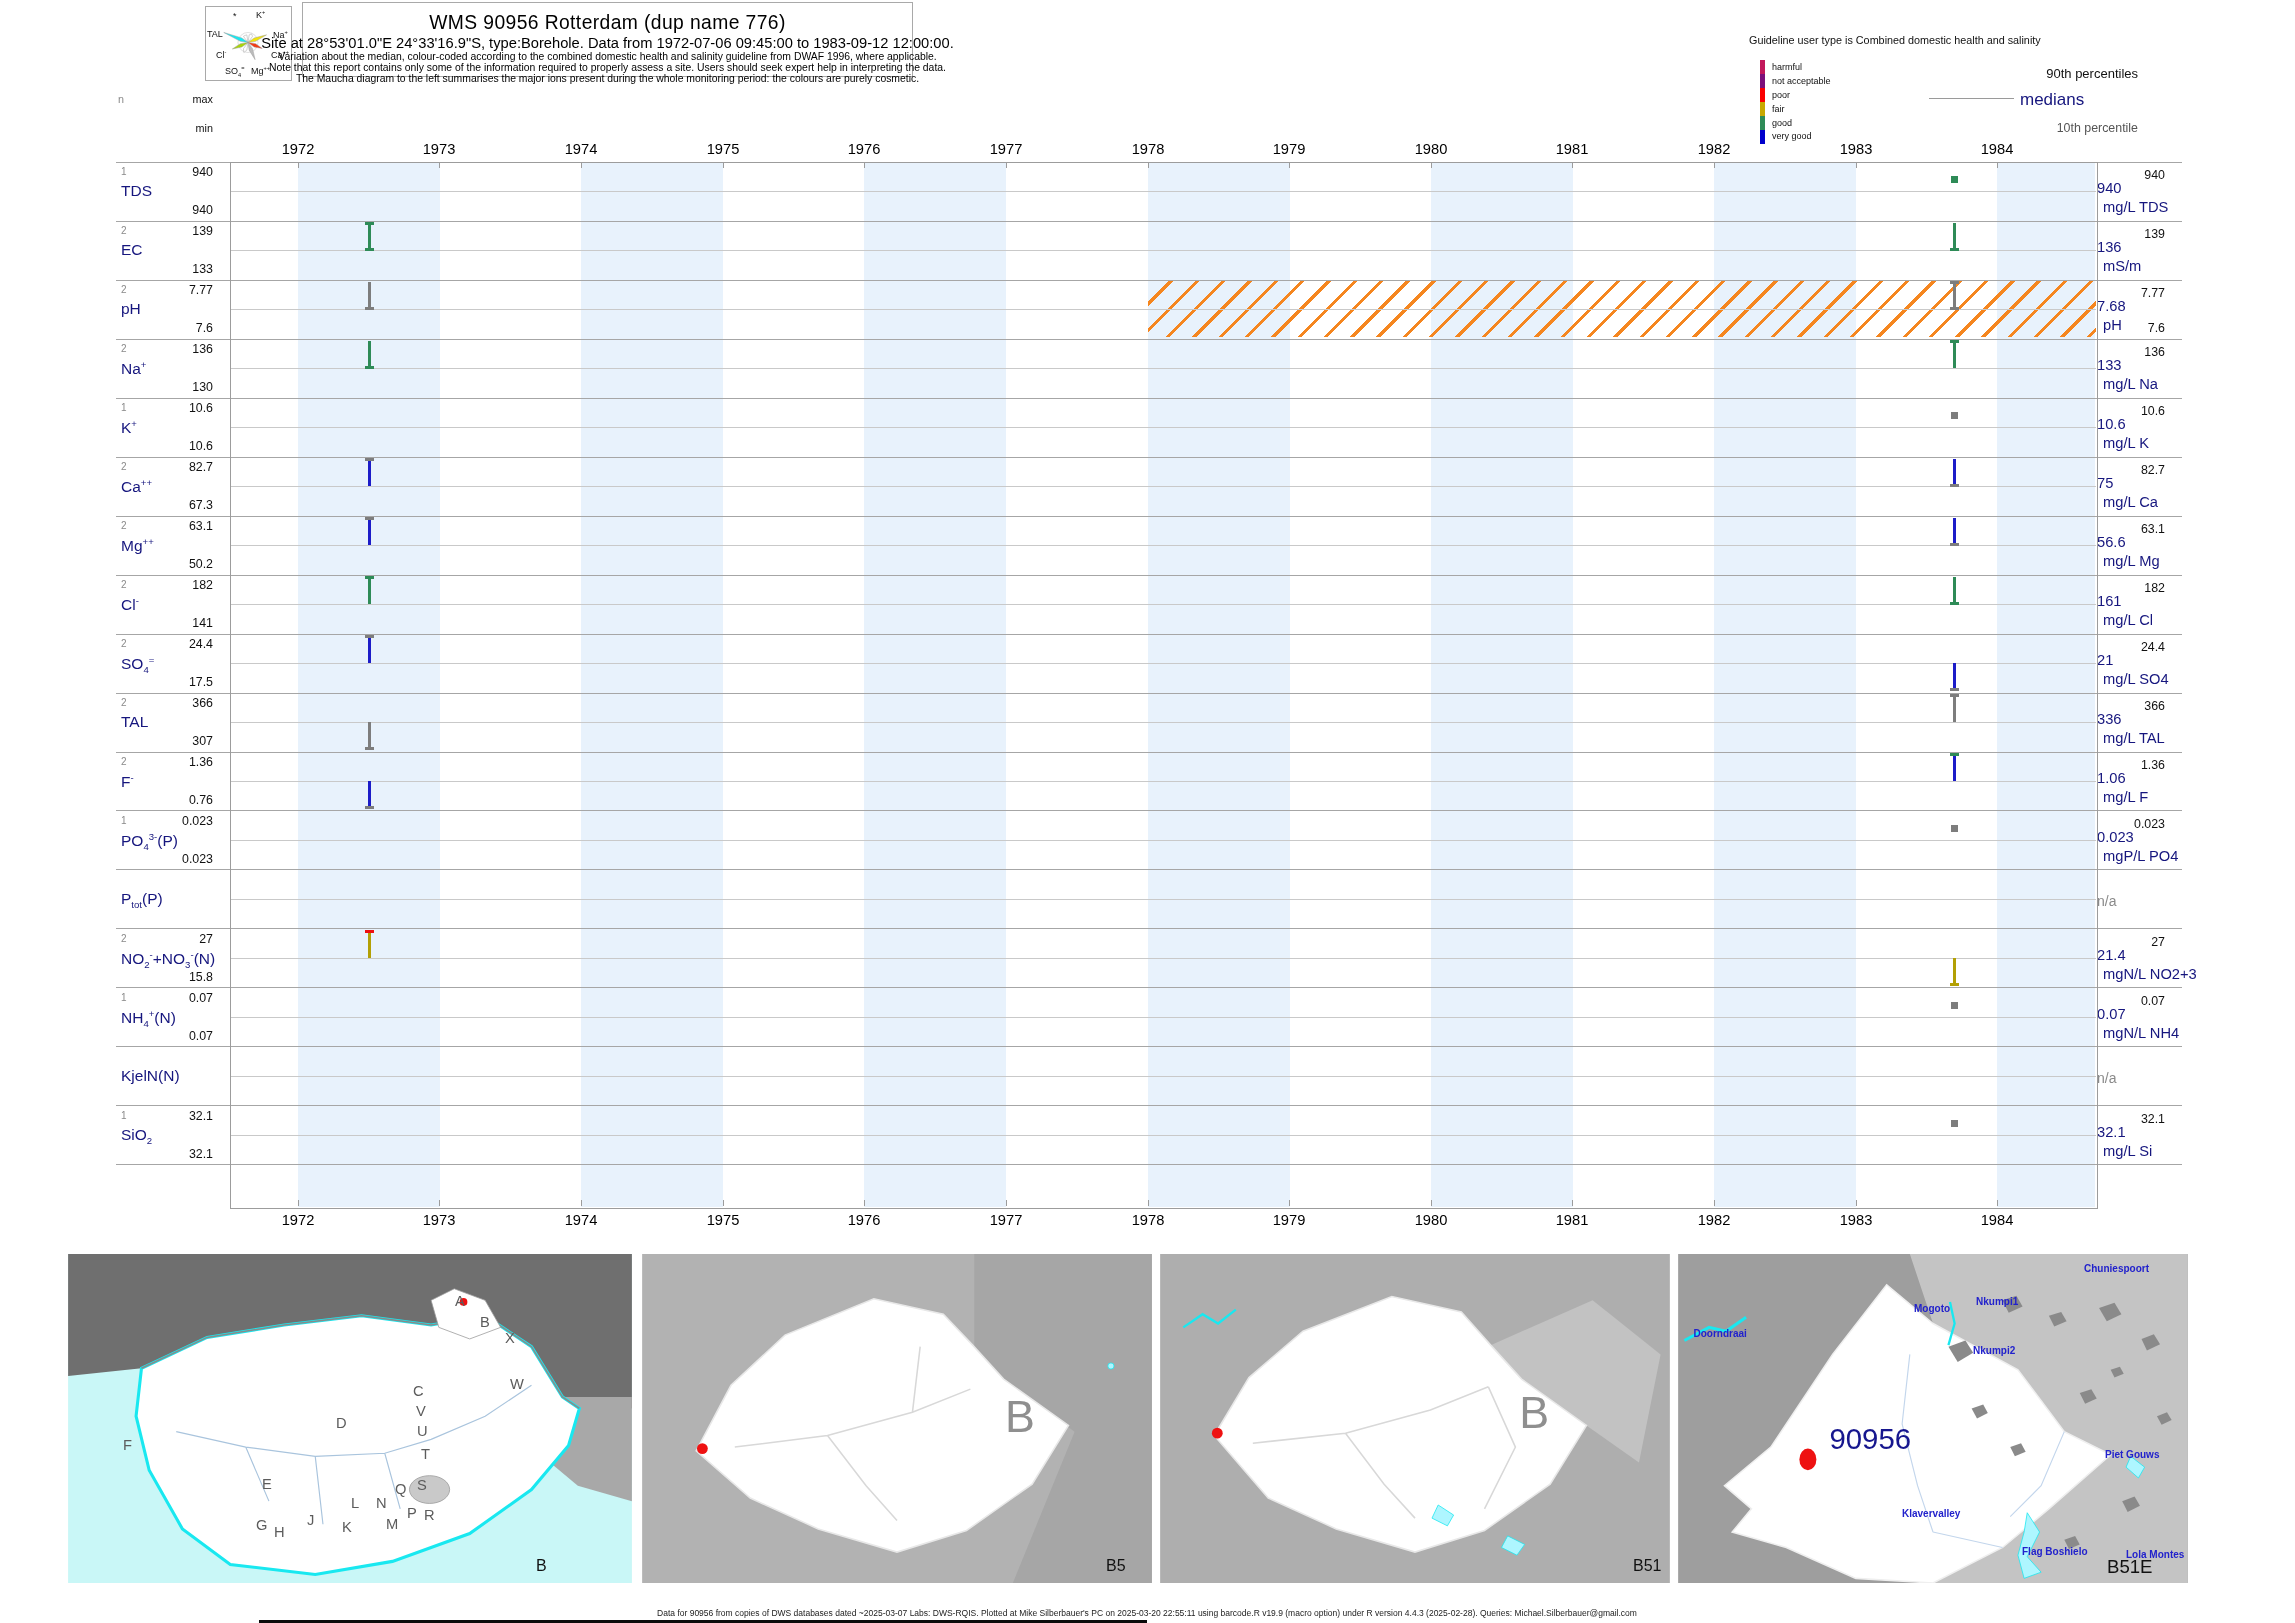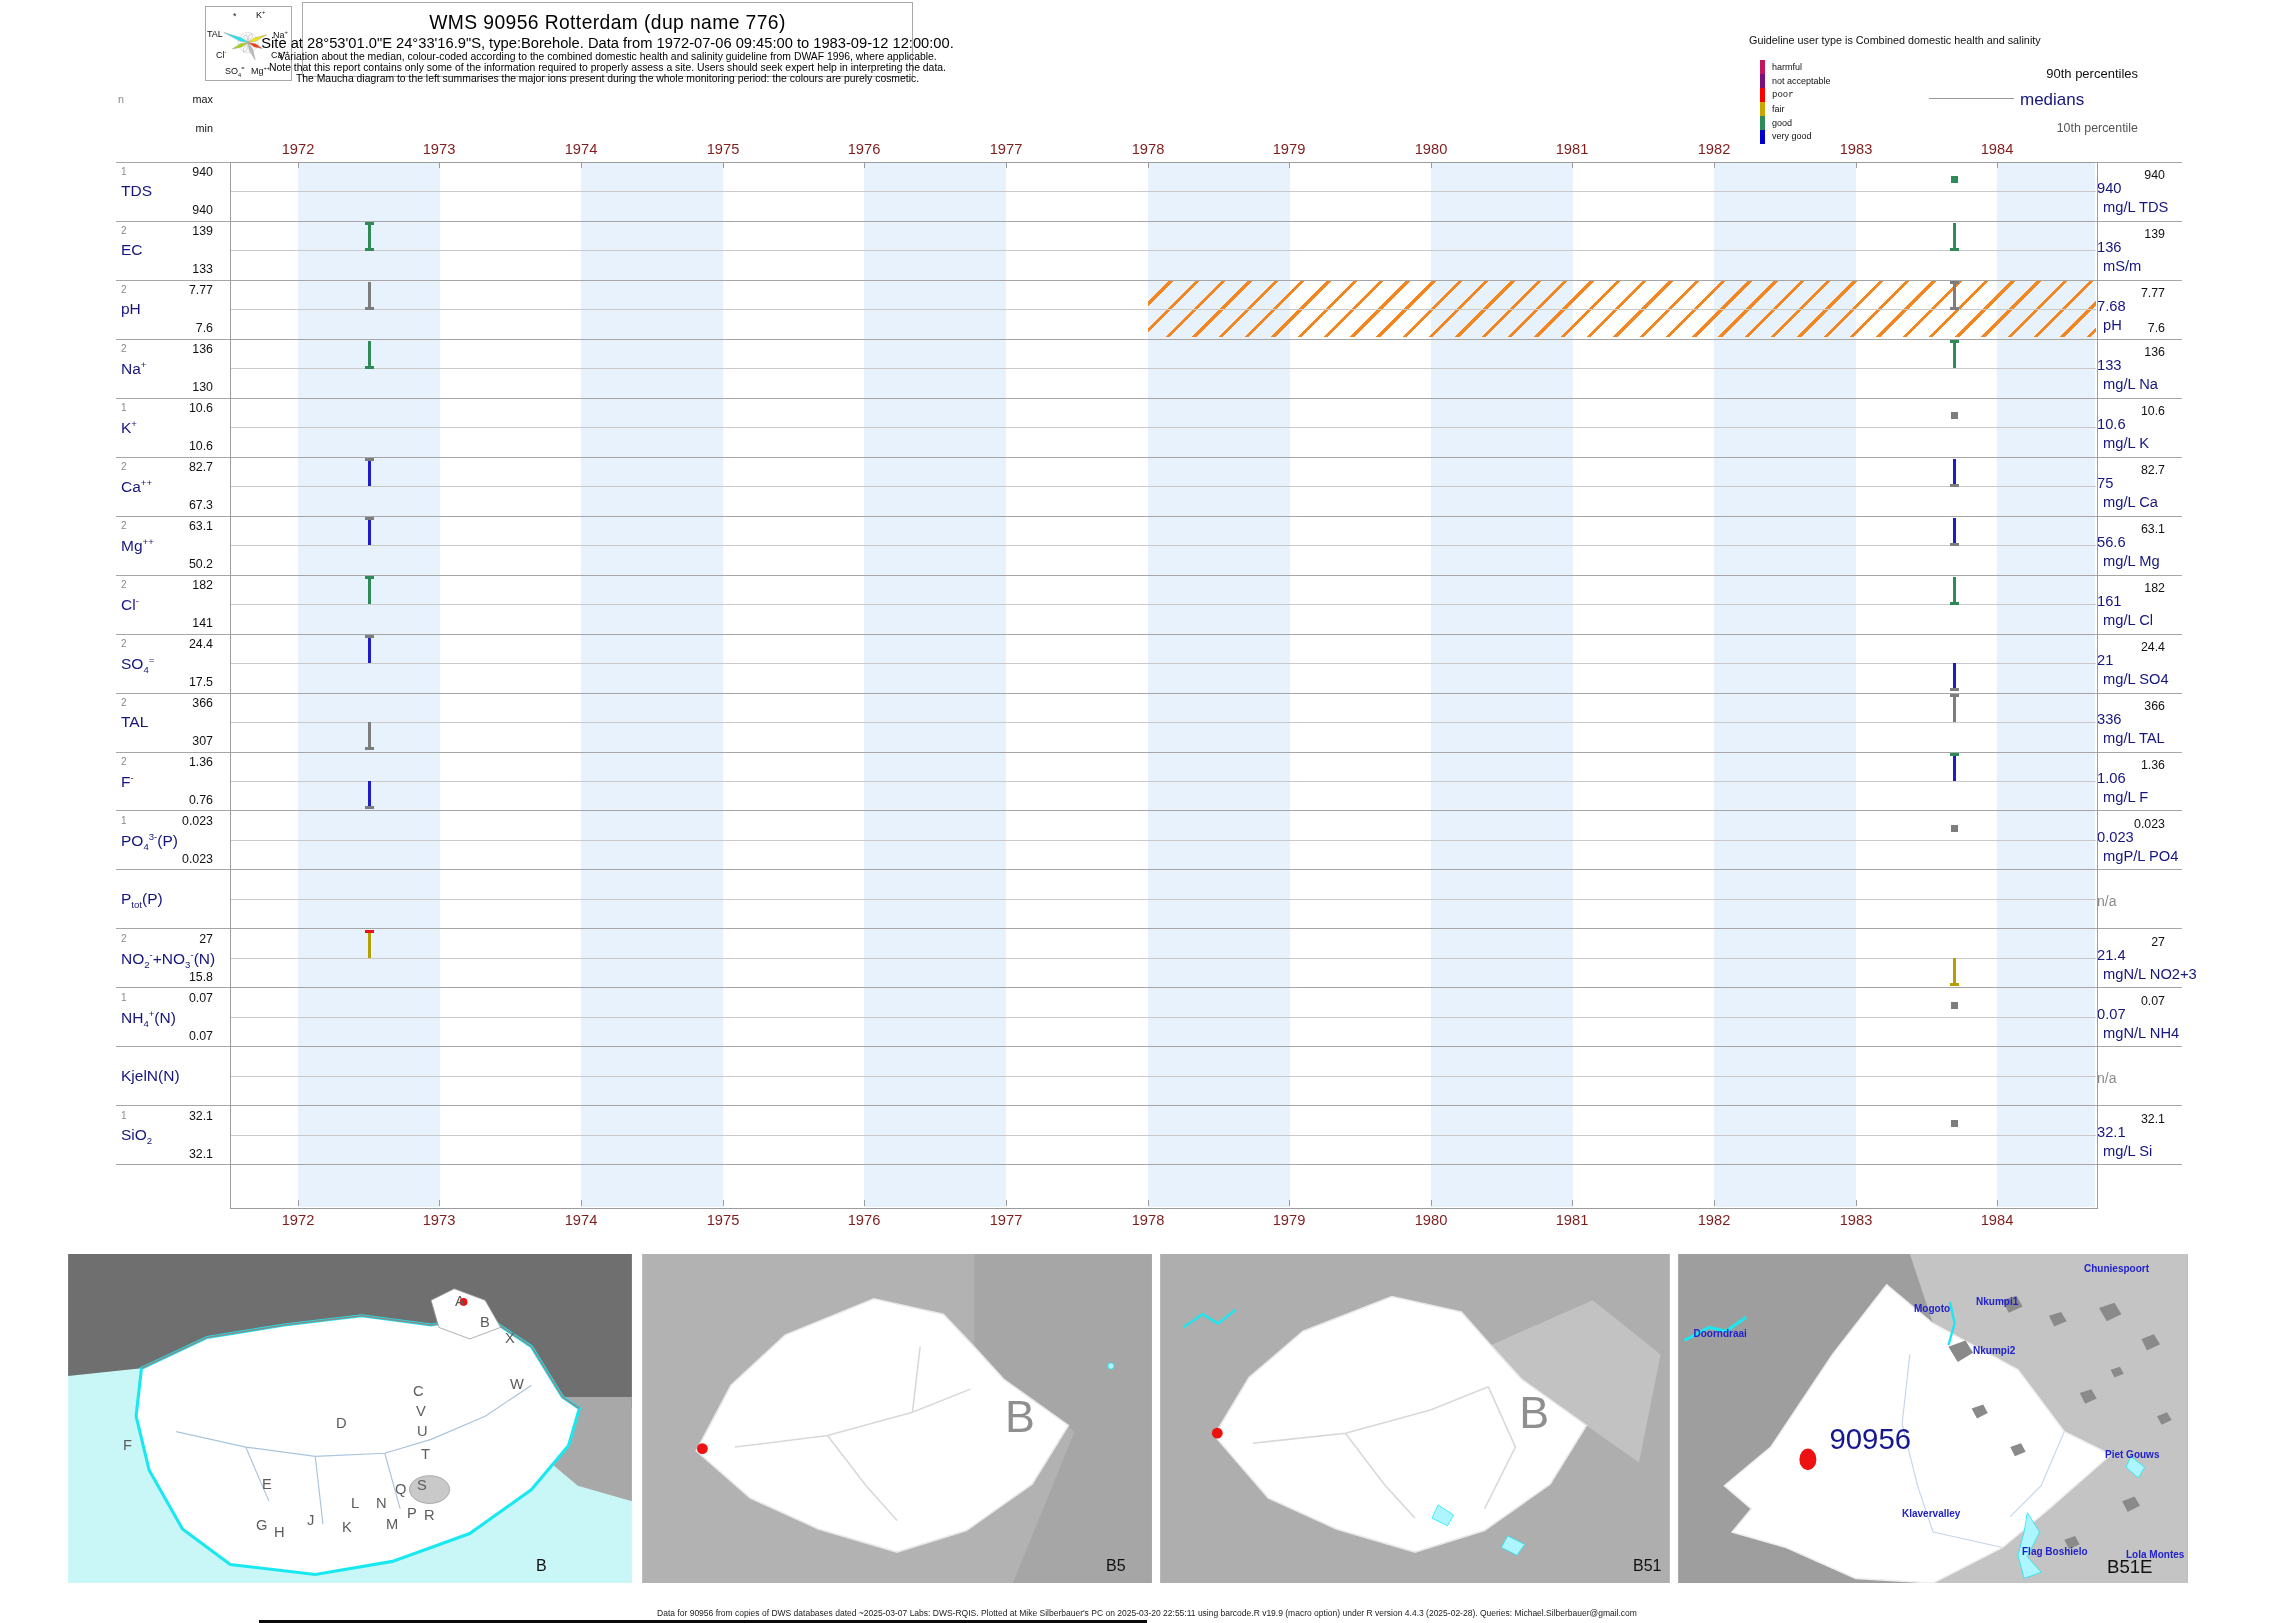--- a/index.html
+++ b/index.html
@@ -8,21 +8,21 @@
   .abs{position:absolute;}
   .navy{color:#16167e;}
   .ctr{transform:translateX(-50%);}
   .rt{text-align:right;}
   .nw{white-space:nowrap;}
   #titlebox{left:302px;top:2px;width:609px;height:73px;border:0.8px solid #a9a9a9;text-align:right;}
   #mauchabox{left:205px;top:6.2px;width:85px;height:73px;border:0.8px solid #a9a9a9;}
   .t-title{font-size:19.3px;letter-spacing:0.4px;}
   .t-site{font-size:14.7px;}
   .t-note{font-size:10.4px;}
-  .yearlab{font-size:14.7px;color:#7f1d1d;}
+  .yearlab{font-size:14.7px;color:#000000;}
   .mau-lab{font-size:9px;color:#111;}
   sup,sub{font-size:62%;}
   .param{font-size:15.5px;color:#16167e;}
   .statnum{font-size:12.4px;color:#111;}
   .nnum{font-size:10px;color:#8a8a8a;}
   .median{font-size:14.7px;color:#16167e;}
   .unit{font-size:14.7px;color:#16167e;}
   .p90{font-size:12.4px;color:#111;}
   .na{font-size:14px;color:#8a8a8a;}
   .leg-lab{font-size:9px;color:#111;}
@@ -80,21 +80,21 @@
     <div class="abs t-note ctr nw" style="left:50%;top:70px;">The Maucha diagram to the left summarises the major ions present during the whole monitoring period: the colours are purely cosmetic.</div>
   </div>
 
   <div class="abs nw" style="left:1749px;top:34px;font-size:10.8px;color:#111;">Guideline user type is Combined domestic health and salinity</div>
   <div id="classbar">
       <div style="left: 1760px; top: 60px; width: 5.4px; height: 14px; background: rgb(194, 24, 91); position: absolute;"></div>
       <div class="leg-lab nw" style="left: 1772px; top: 62px; position: absolute;">harmful</div>
       <div style="left: 1760px; top: 74px; width: 5.4px; height: 14px; background: rgb(123, 15, 123); position: absolute;"></div>
       <div class="leg-lab nw" style="left: 1772px; top: 76px; position: absolute;">not acceptable</div>
       <div style="left: 1760px; top: 88px; width: 5.4px; height: 14px; background: rgb(250, 0, 0); position: absolute;"></div>
-      <div class="leg-lab nw" style="left: 1772px; top: 90px; position: absolute; font-family: Liberation Mono, monospace;">poor</div>
+      <div class="leg-lab nw" style="left: 1772px; top: 90px; position: absolute;">poor</div>
       <div style="left: 1760px; top: 102px; width: 5.4px; height: 14px; background: rgb(200, 168, 0); position: absolute;"></div>
       <div class="leg-lab nw" style="left: 1772px; top: 104px; position: absolute;">fair</div>
       <div style="left: 1760px; top: 116px; width: 5.4px; height: 14px; background: rgb(46, 139, 87); position: absolute;"></div>
       <div class="leg-lab nw" style="left: 1772px; top: 118px; position: absolute;">good</div>
       <div style="left: 1760px; top: 130px; width: 5.4px; height: 14px; background: rgb(0, 0, 204); position: absolute;"></div>
       <div class="leg-lab nw" style="left: 1772px; top: 131px; position: absolute;">very good</div>
     </div>
   <div class="abs rt nw" style="left:2018px;top:66px;width:120px;font-size:13px;color:#111;">90th percentiles</div>
   <div class="abs" style="left:1929px;top:98px;width:85px;height:1.2px;background:#9a9a9a;"></div>
   <div class="abs nw navy" style="left:2020px;top:90px;font-size:17px;">medians</div>

